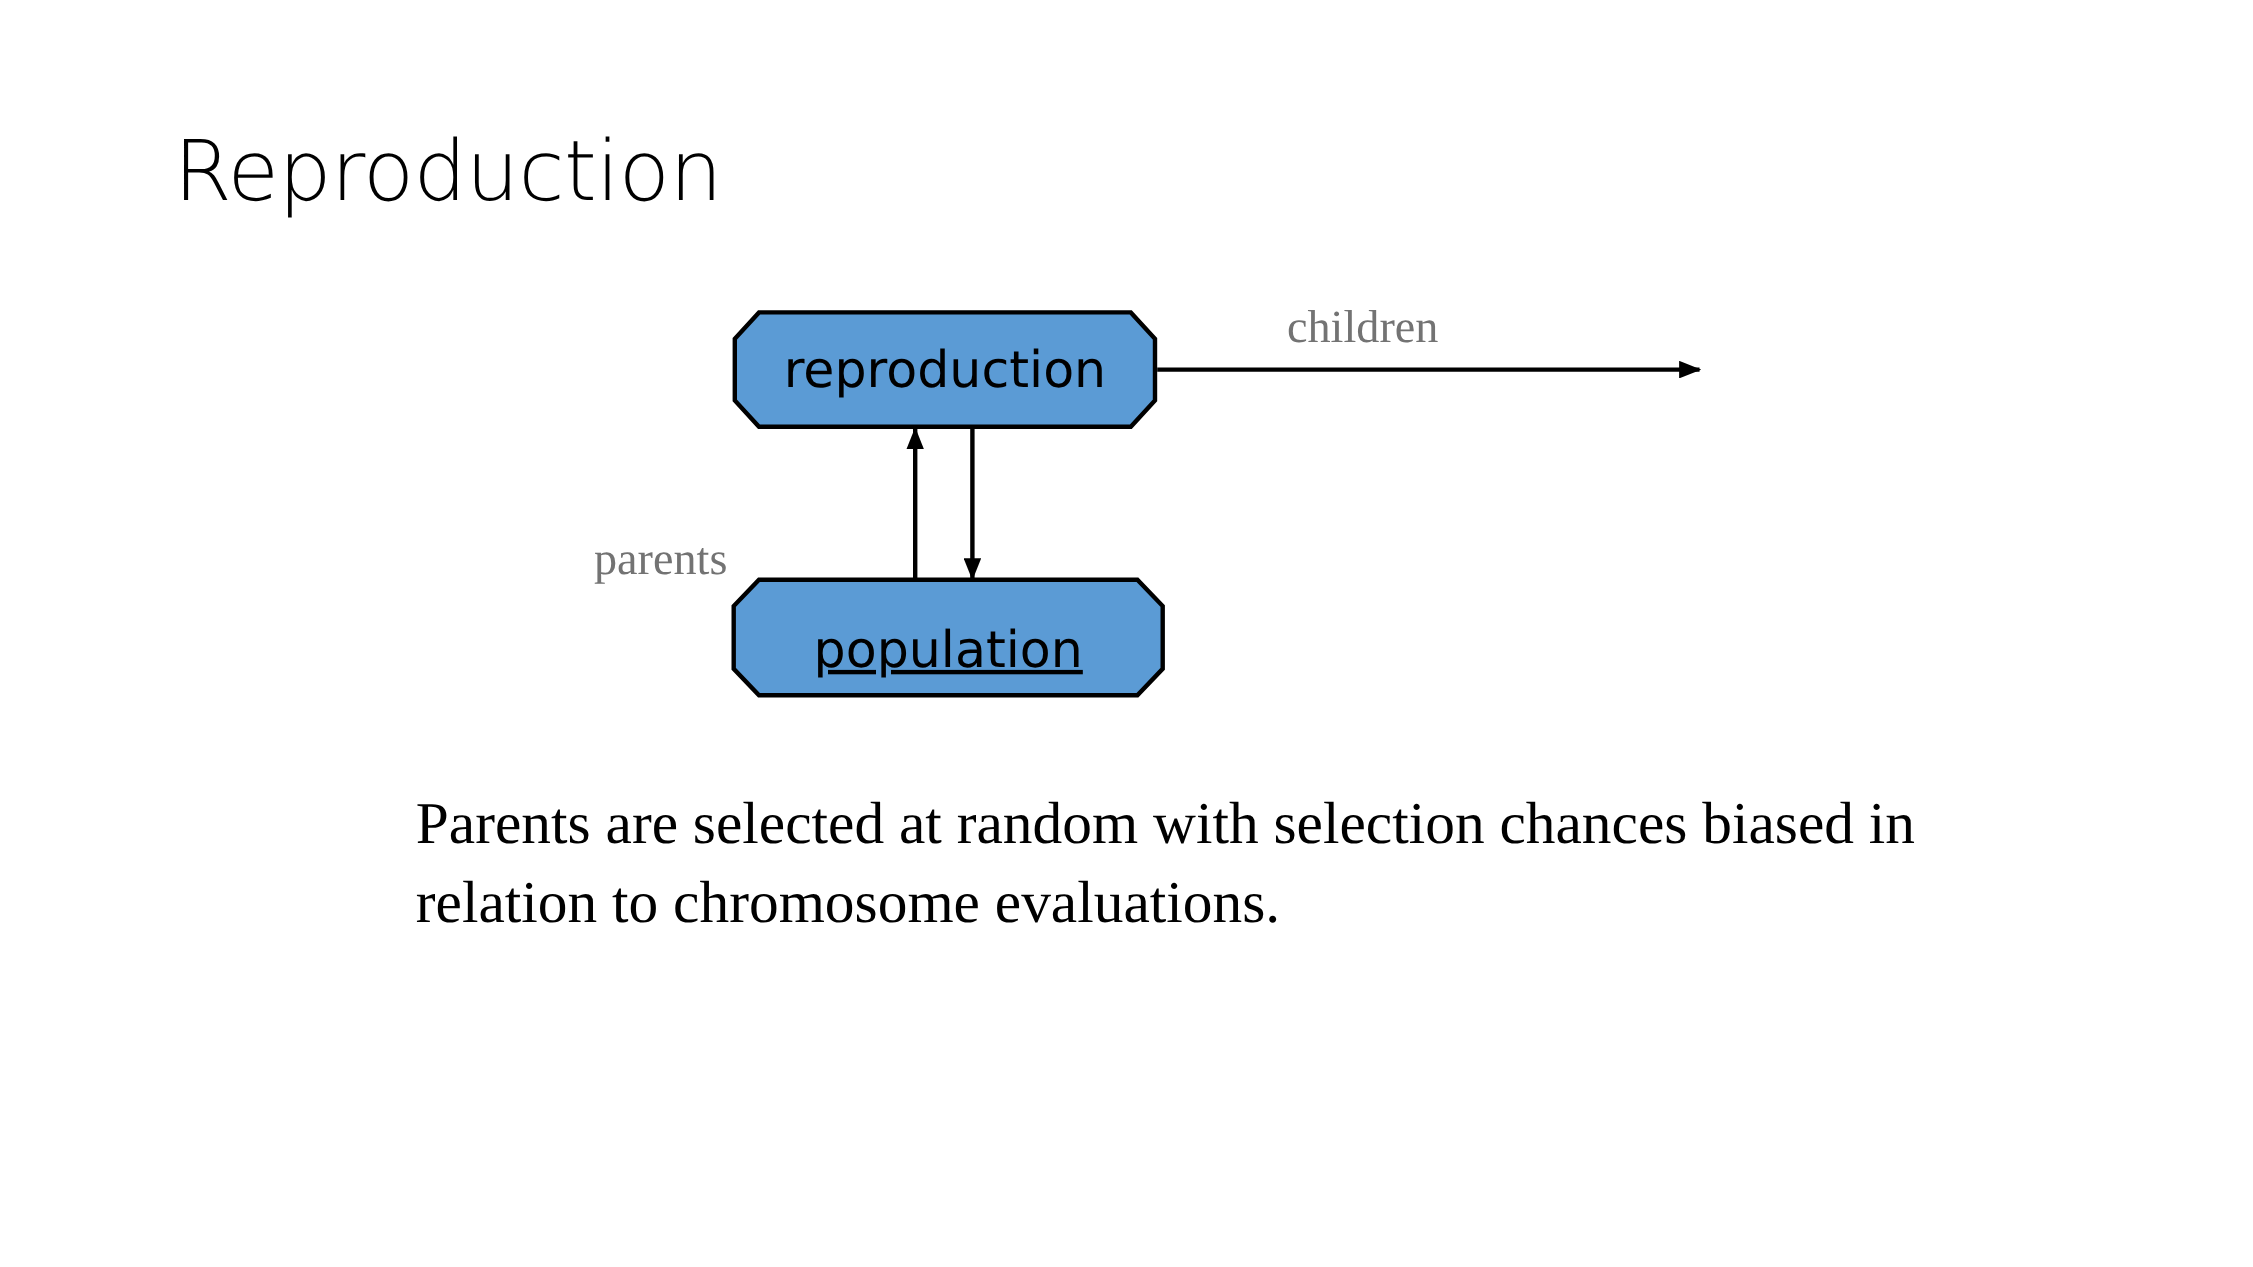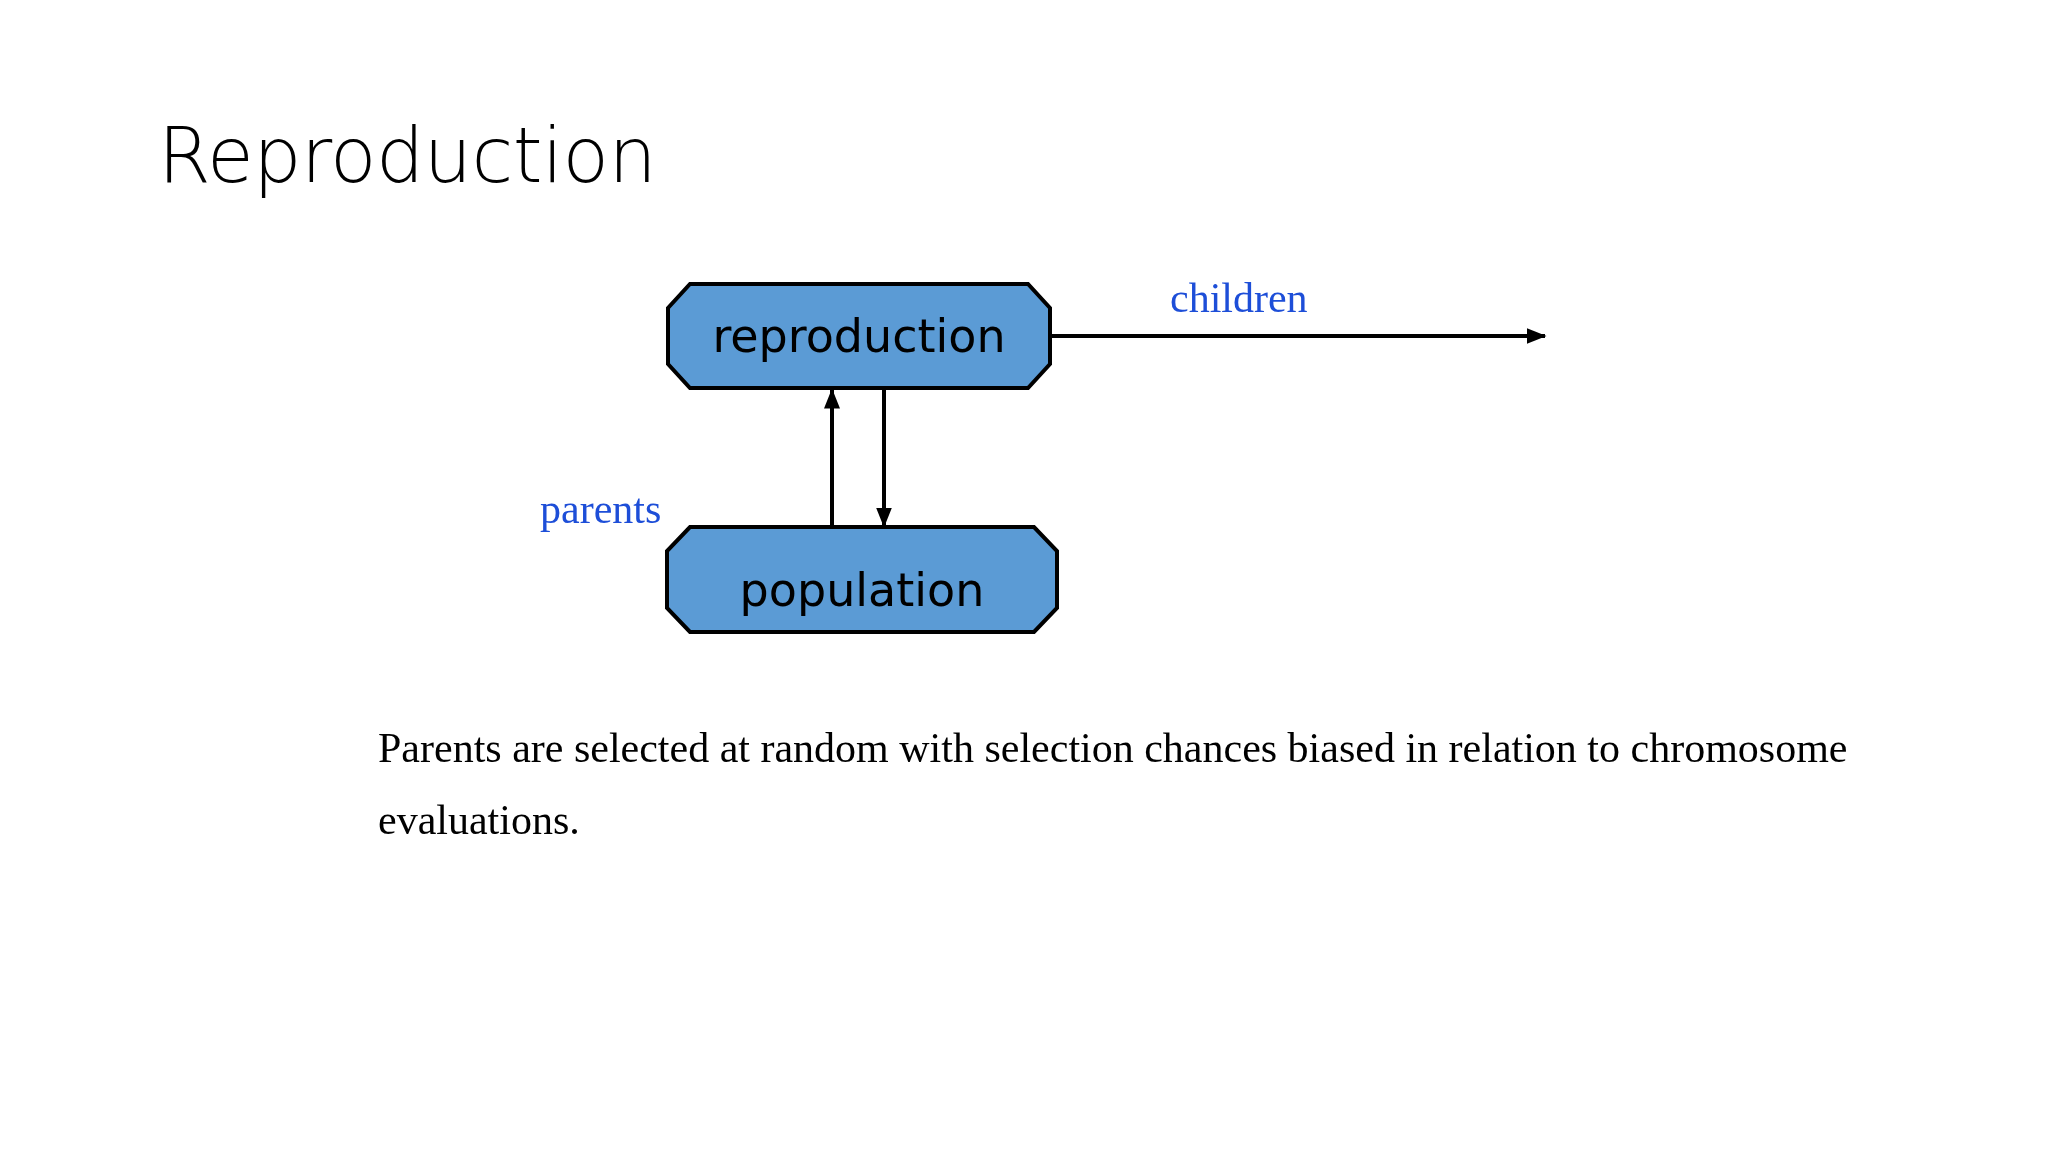--- a/index.html
+++ b/index.html
@@ -71,29 +71,30 @@
     left: 666px;
     top: 283px;
     width: 386px;
     height: 106px;
   }
   #node-population {
     left: 666px;
     top: 526px;
     width: 392px;
     height: 127px;
+    text-decoration: underline;
   }
 
   
   .edge-label {
     position: absolute;
     font-family: "Liberation Serif", "DejaVu Serif", serif;
     font-weight: 400;
     font-size: 42px;
-    color: #1d4ed8;
+    color: #737373;
     line-height: 1;
     white-space: nowrap;
   }
   #label-children {
     left: 1170px;
     top: 277px;
   }
   #label-parents {
     left: 540px;
     top: 452px;
@@ -101,21 +102,21 @@
   }
 
   
   #body-text {
     position: absolute;
     left: 378px;
     top: 712px;
     width: 1500px;
     font-family: "Liberation Serif", "DejaVu Serif", serif;
     font-weight: 400;
-    font-size: 42px;
+    font-size: 54px;
     line-height: 72px;
     color: #000000;
     text-align: left;
   }
 </style>
 </head>
 <body>
 
 <div id="slide">
 

